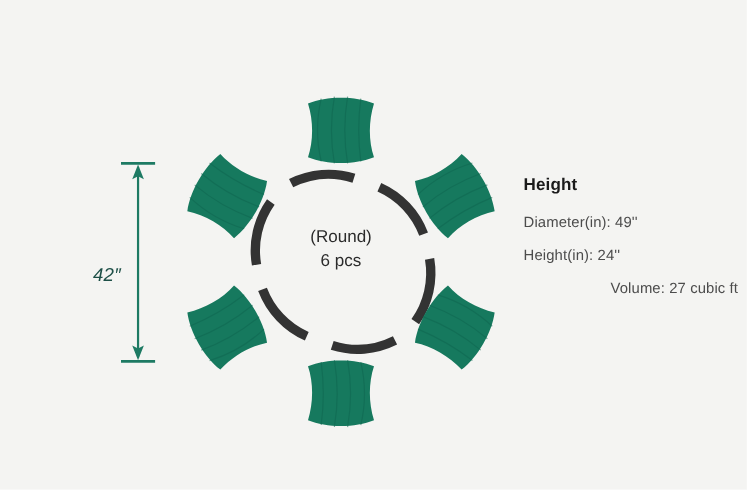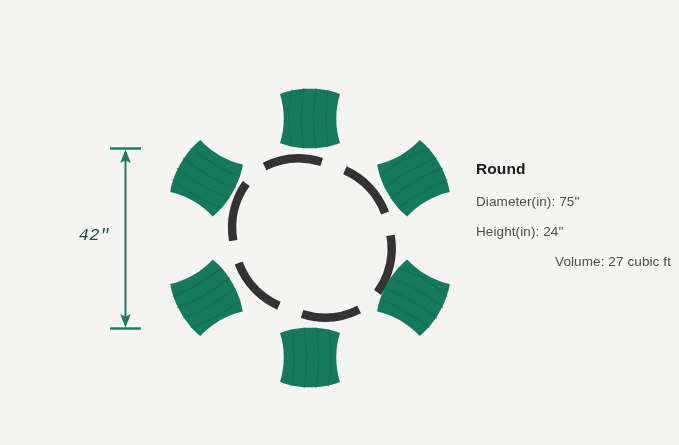--- a/index.html
+++ b/index.html
@@ -24,29 +24,28 @@
   #dimension-indicator {
     position: absolute;
     left: 0;
     top: 0;
     width: 180px;
     height: 445px;
   }
   #dimension-label {
     position: absolute;
     left: 62px;
-    top: 226px;
+    top: 240px;
     width: 48px;
     text-align: right;
     font-size: 17px;
     font-style: italic;
     color: #1d4f47;
     letter-spacing: 0.2px;
     white-space: nowrap;
-    font-family: Liberation Mono, monospace;
   }
 
   
   #diagram {
     position: absolute;
     left: 150px;
     top: 60px;
     width: 320px;
     height: 340px;
   }
@@ -157,22 +156,26 @@
         </g>
         <g>
           <use href="#petal-shape" transform="translate(56.1,238) rotate(240)"></use>
         </g>
         <g>
           <use href="#petal-shape" transform="translate(56.1,118) rotate(300)"></use>
         </g>
       </g>
     </svg>
 
+    <div id="center-label">
+      <span class="line">(Round)</span>
+      <span class="line">6 pcs</span>
+    </div>
   </div>
 
   <div id="spec-panel">
-    <div id="spec-title">Round</div>
-    <div class="spec-line">Diameter(in): 75''</div>
+    <div id="spec-title">Height</div>
+    <div class="spec-line">Diameter(in): 49''</div>
     <div class="spec-line">Height(in): 24''</div>
     <div class="spec-line">Volume: 27 cubic ft</div>
   </div>
 
 </div>
 
 </body></html>

